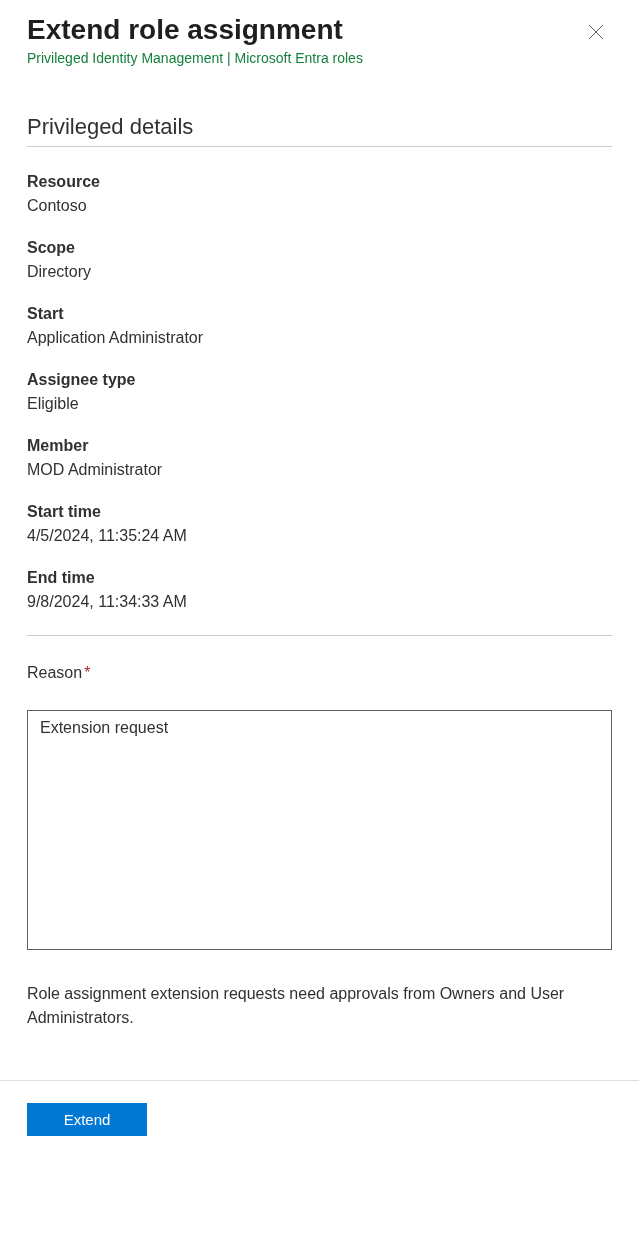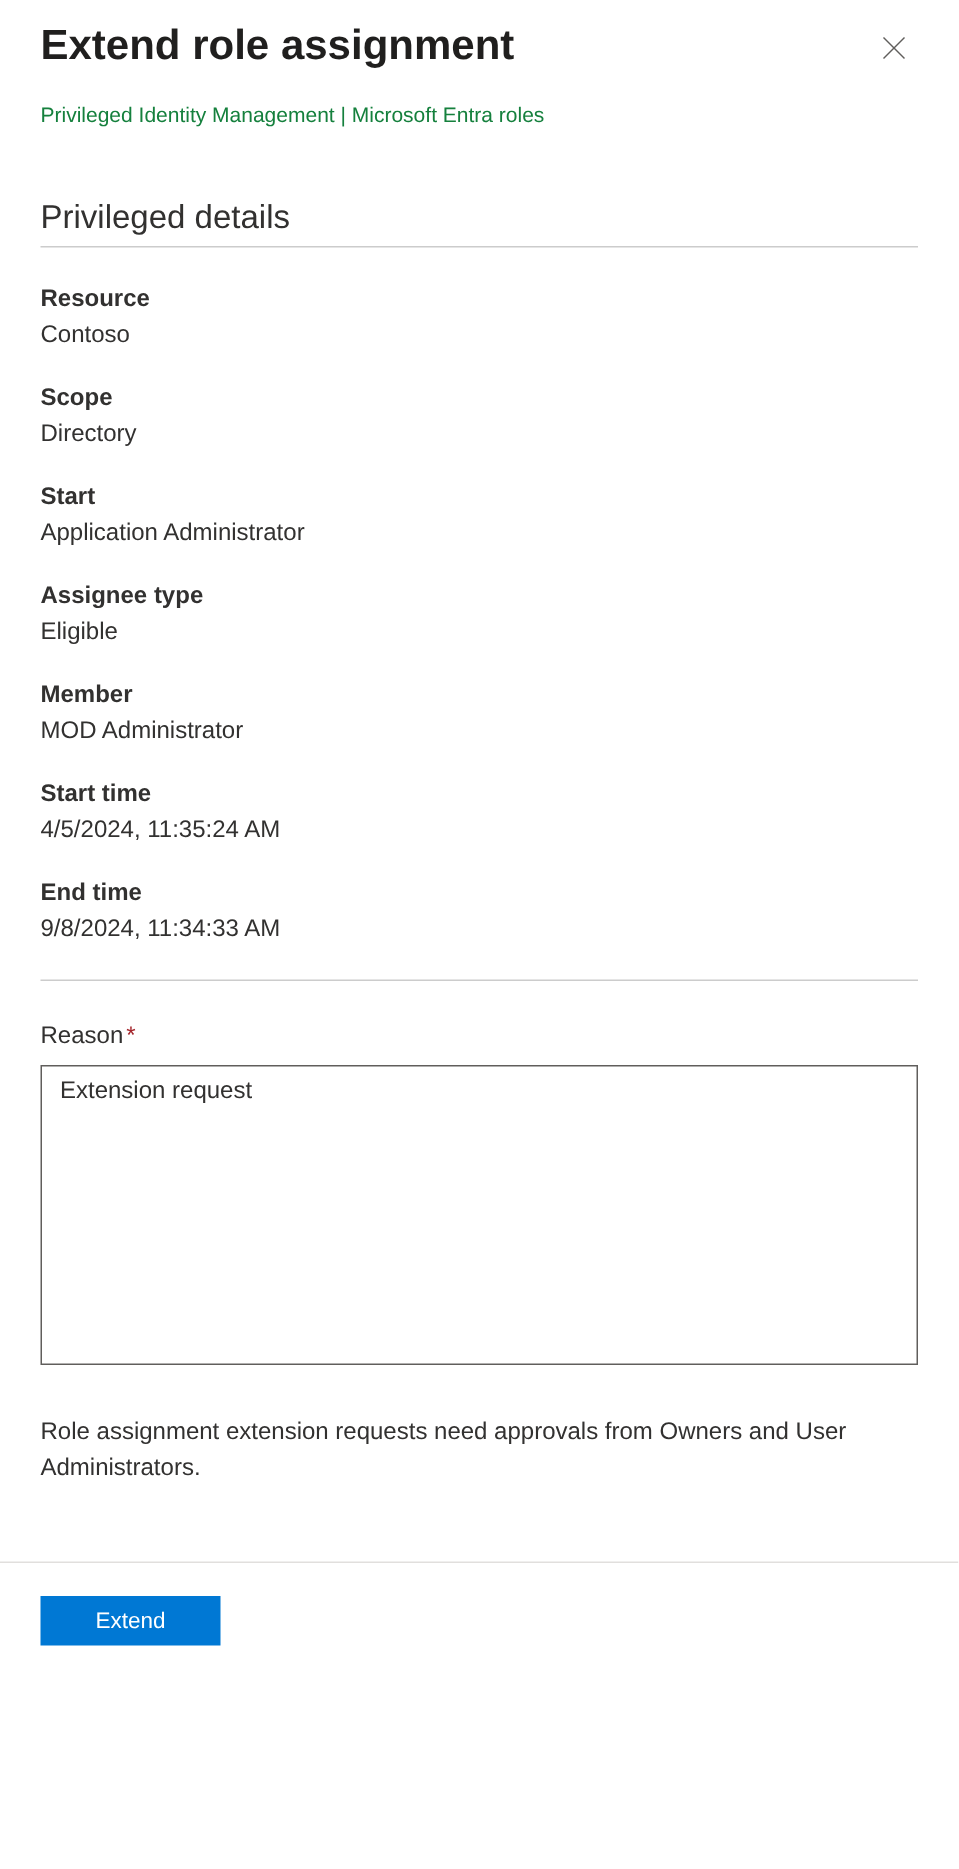--- a/index.html
+++ b/index.html
@@ -13,21 +13,21 @@
       width: 639px;
       background: #fff;
     }
     .panel {
       padding: 12px 27px 0 27px;
     }
     .panel-header {
       display: flex;
       justify-content: space-between;
       align-items: flex-start;
-      margin-bottom: 20px;
+      margin-bottom: 2px;
       text-align: center;
     }
     .panel-title {
       font-size: 28px;
       font-weight: 600;
       color: #201f1e;
       line-height: 1.25;
     }
     .close-btn {
       background: none;
@@ -84,28 +84,29 @@
       color: #323130;
       margin-bottom: 10px;
       margin-top: 28px;
     }
     .required {
       color: #a4262c;
       margin-left: 2px;
     }
     .reason-textarea {
       width: 100%;
-      height: 200px;
+      height: 240px;
       border: 1px solid #605e5c;
       padding: 8px 12px;
       font-size: 16px;
       font-family: inherit;
       color: #323130;
       resize: none;
       outline: none;
+      margin-top: 18px;
     }
     .info-text {
       font-size: 16px;
       color: #323130;
       margin-top: 28px;
       margin-bottom: 50px;
       line-height: 1.5;
     }
     .footer {
       border-top: 1px solid #e1dfdd;

